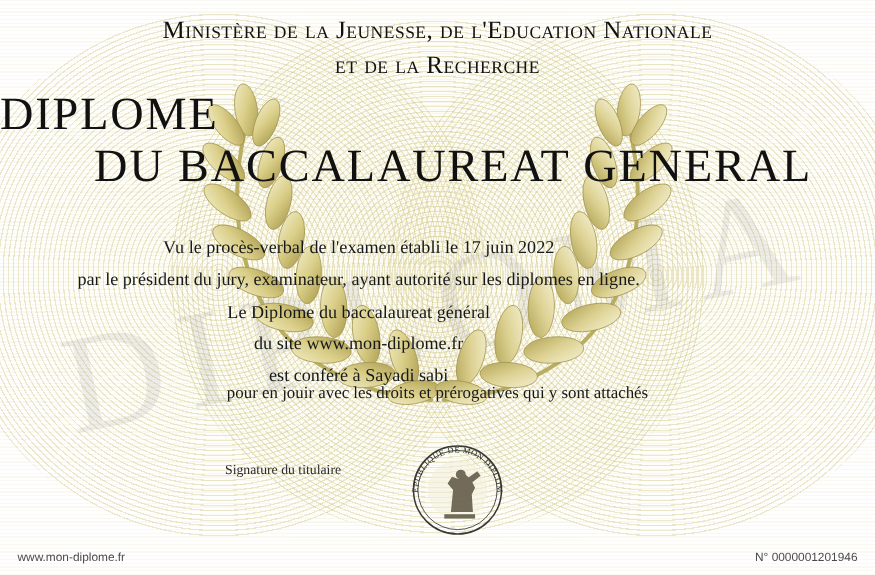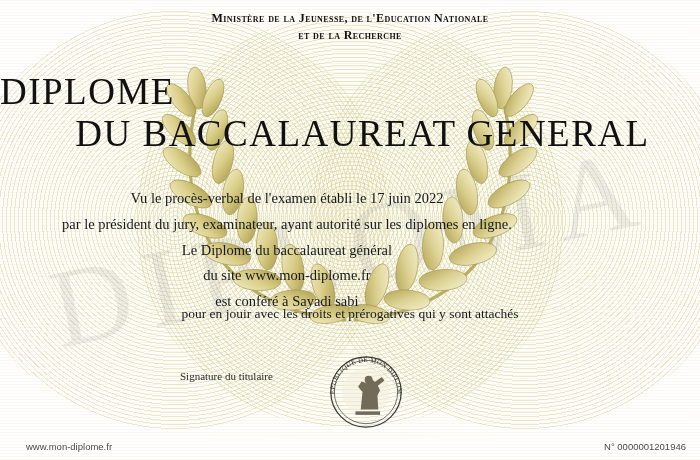--- a/index.html
+++ b/index.html
@@ -116,26 +116,25 @@
   .content {
     position: absolute;
     inset: 0;
   }
   .ministry {
     position: absolute;
     top: 10px;
     left: 0;
     right: 0;
     text-align: center;
-    font-size: 12px;
+    font-size: 20px;
     letter-spacing: 0.4px;
     font-variant: small-caps;
     line-height: 1.42;
     color: #111;
-    font-weight: bold;
   }
   .ministry .l1, .ministry .l2 { display: block; }
 
   .title-main {
     position: absolute;
     top: 70px;
     left: 0; right: 0;
     text-align: left;
     font-size: 37px;
     letter-spacing: 1.5px;
@@ -200,21 +199,20 @@
   }
 
   
   .footer-left {
     position: absolute;
     left: 14px;
     bottom: 8px;
     font-family: "Liberation Sans", sans-serif;
     font-size: 9.5px;
     color: #4a4a4a;
-    margin-left: 12px;
   }
   .footer-right {
     position: absolute;
     right: 14px;
     bottom: 8px;
     font-family: Liberation Sans, sans-serif;
     font-size: 9.5px;
     color: #4a4a4a;
   }
 </style>

